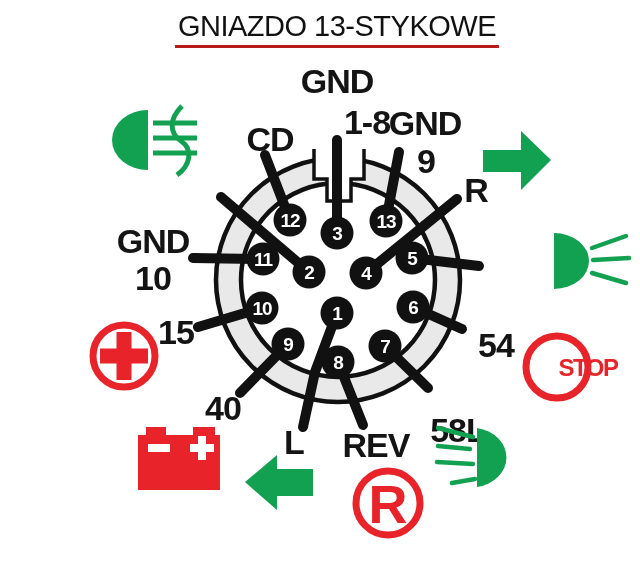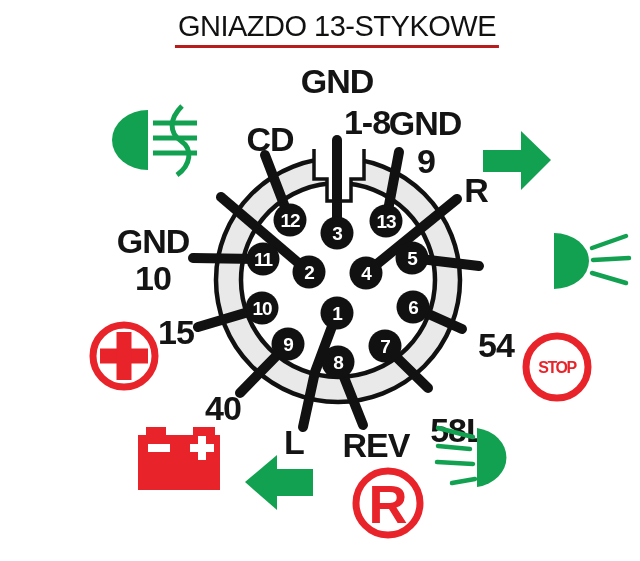--- a/index.html
+++ b/index.html
@@ -20,21 +20,21 @@
     position:absolute;width:33px;height:33px;border-radius:50%;
     background:#111;color:#fff;font-size:19px;font-weight:bold;
     display:flex;align-items:center;justify-content:center;
     transform:translate(-50%,-50%);letter-spacing:-1px;
   }
   .icon{position:absolute;}
   .sym-text{
     position:absolute;transform:translate(-50%,-50%);
     font-weight:bold;color:#E8232A;white-space:nowrap;
   }
-  #stop-text{left:557px;top:368px;font-size:16px;letter-spacing:-1.5px;}
+  #stop-text{left:588px;top:368px;font-size:24px;letter-spacing:-1.5px;}
   #reverse-text{left:388px;top:504px;font-size:54px;}
 </style>
 </head>
 <body>
 
 <div id="canvas">
 
   <div class="title">GNIAZDO 13-STYKOWE</div>
 
   <svg style="position:absolute;left:0;top:0;" width="640" height="561" viewBox="0 0 640 561">

